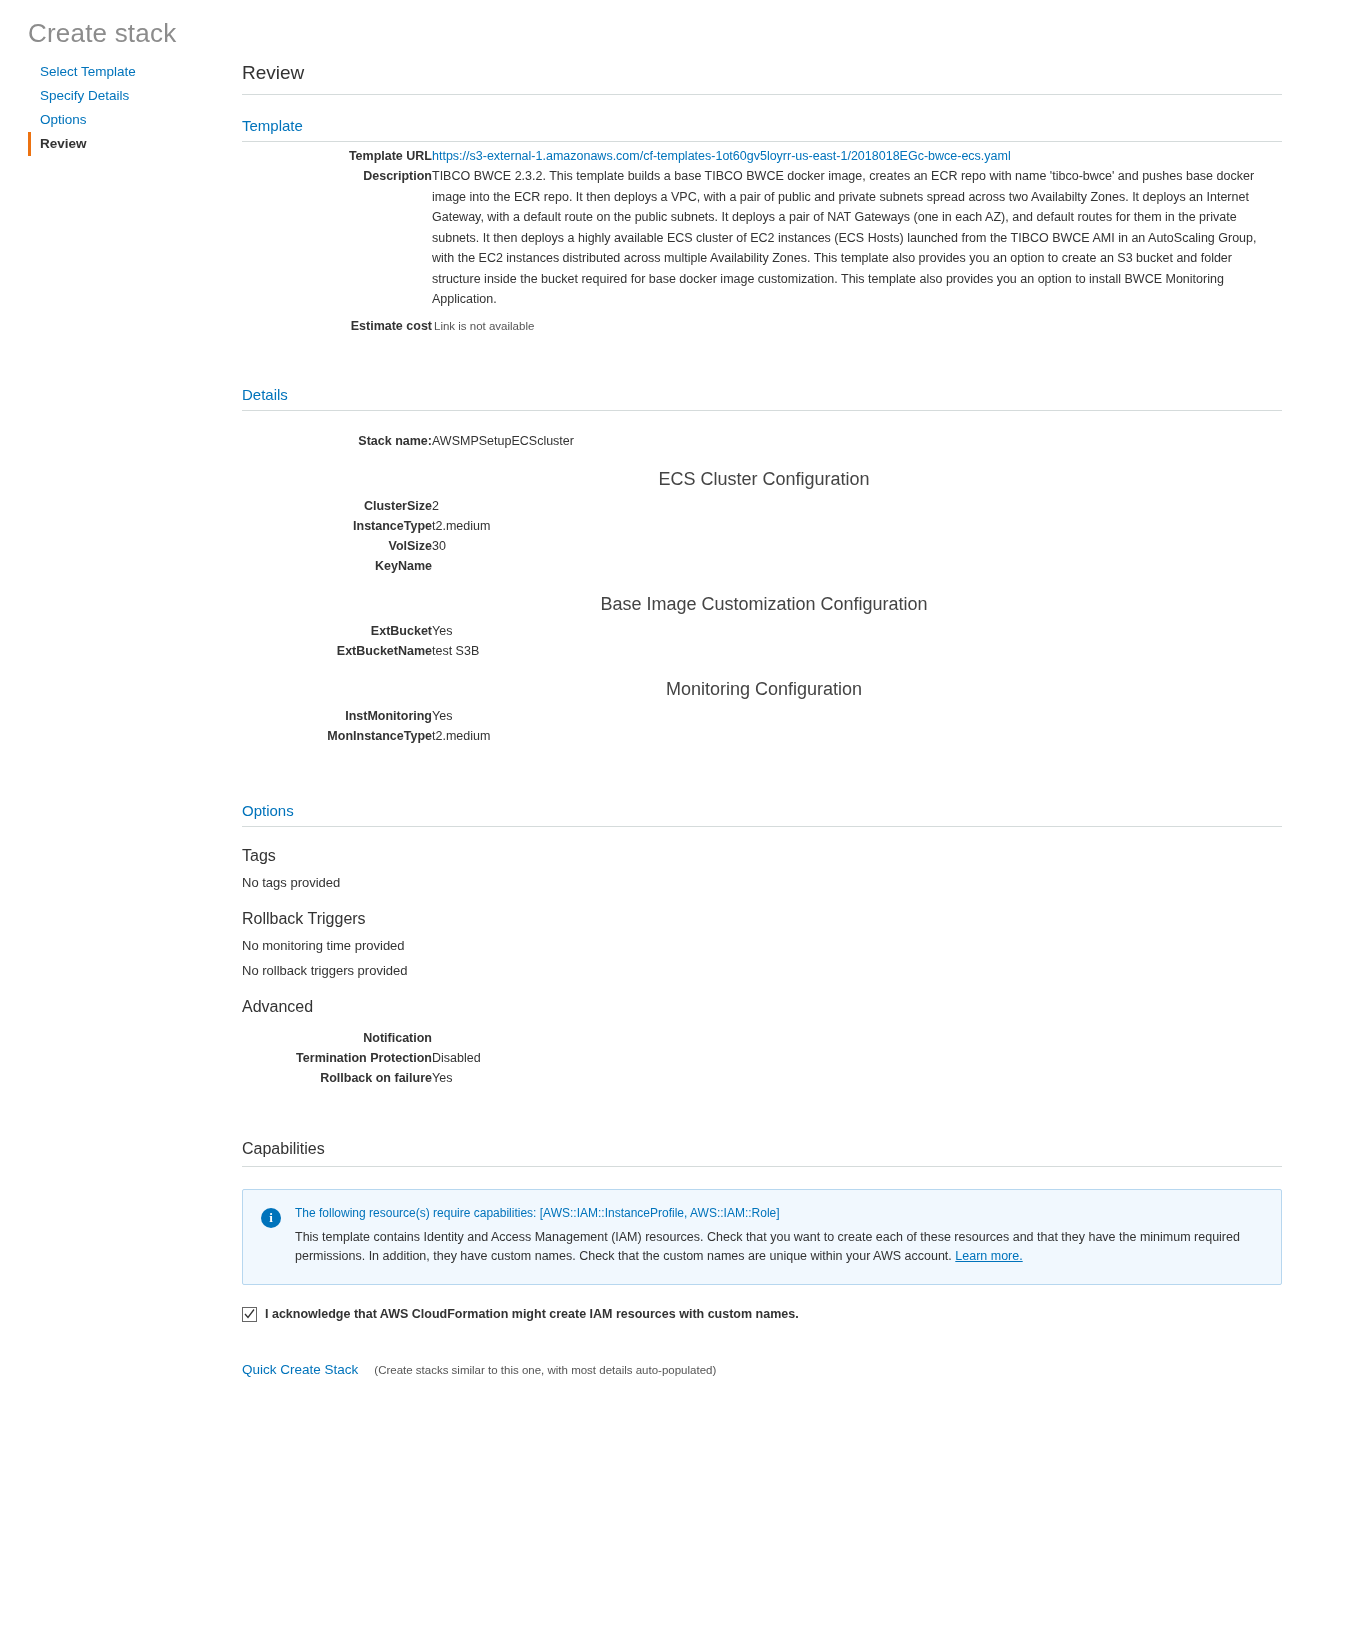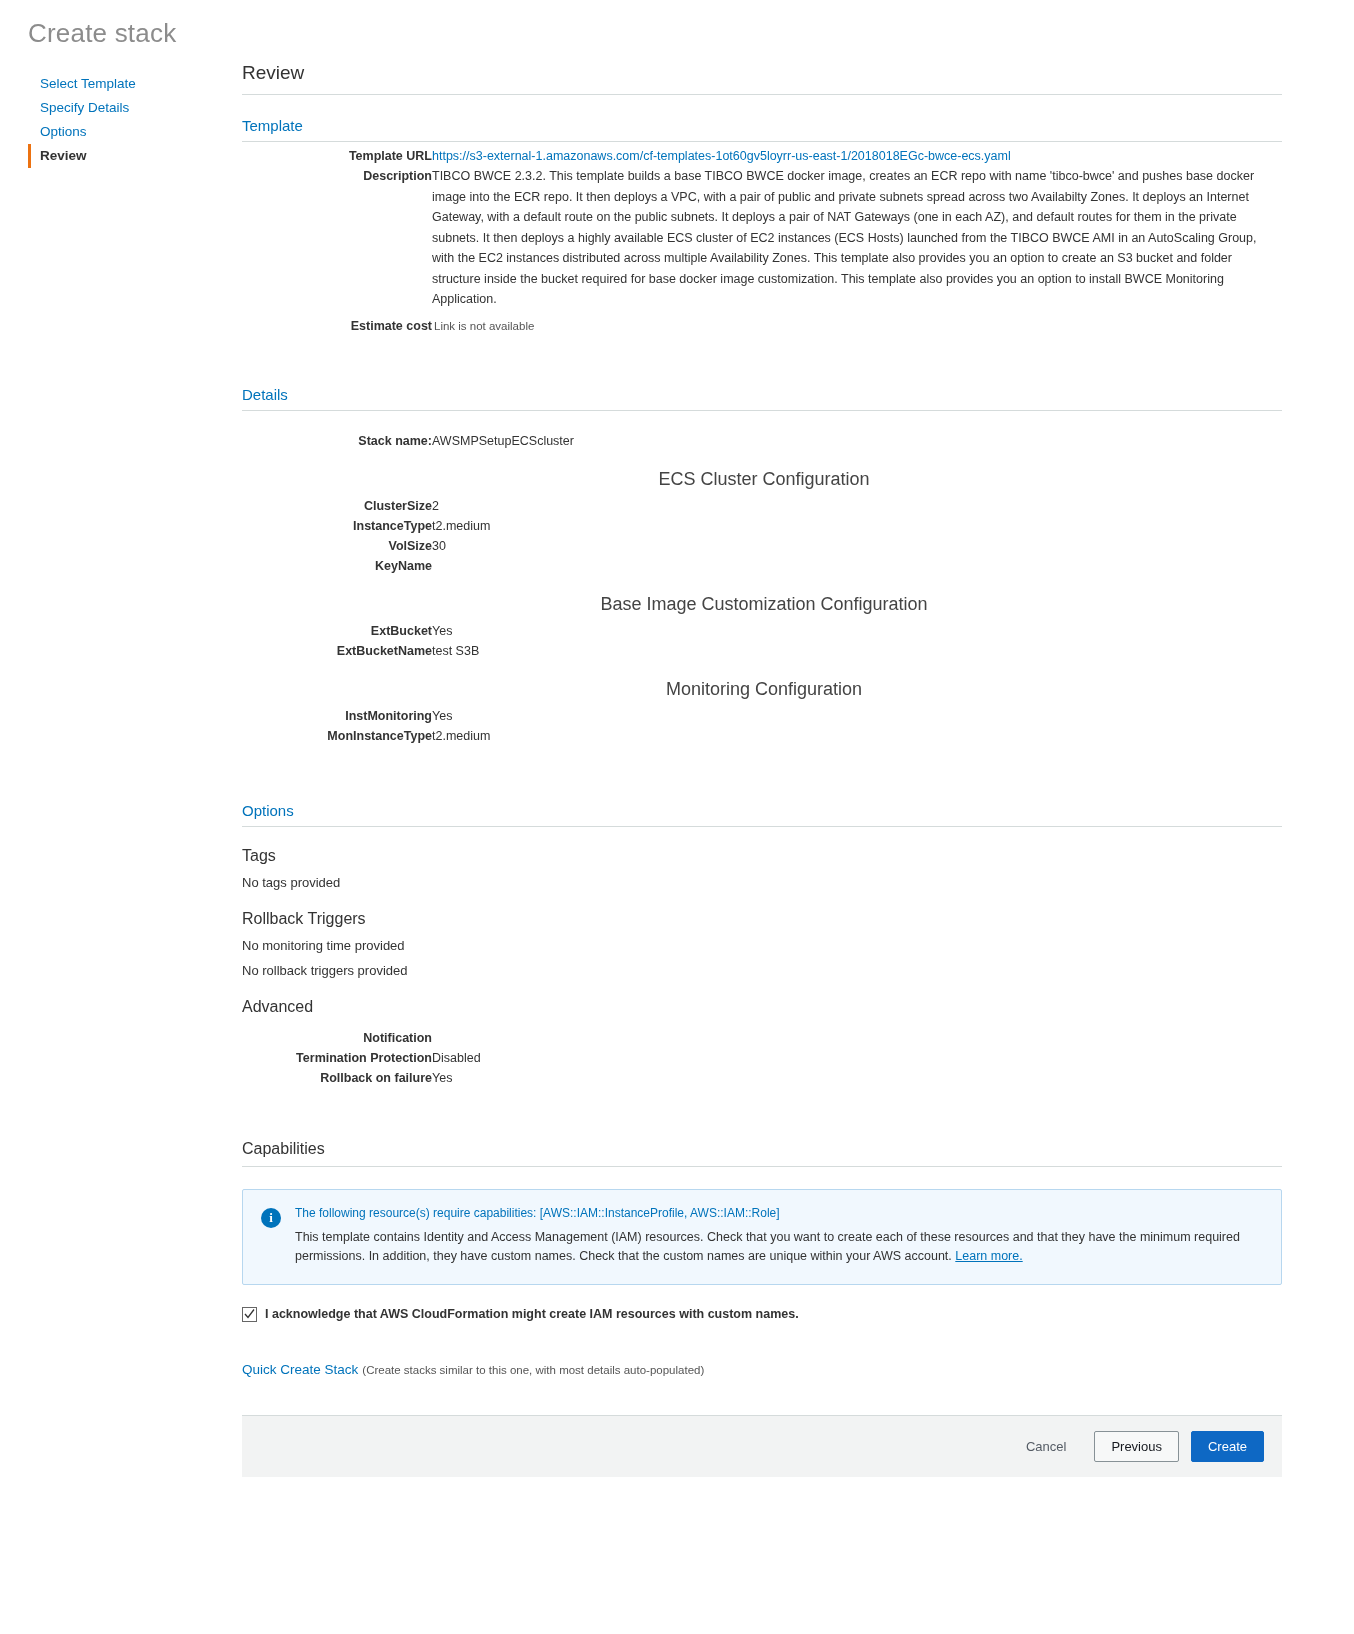--- a/index.html
+++ b/index.html
@@ -24,21 +24,21 @@
     left: 28px;
     top: 18px;
     font-size: 26px;
     color: #8c8c8c;
     font-weight: normal;
     letter-spacing: 0.2px;
   }
   .sidebar {
     position: absolute;
     left: 28px;
-    top: 72px;
+    top: 60px;
     width: 190px;
   }
   .sidebar-item {
     font-size: 13.5px;
     color: #0073bb;
     padding: 3px 0 3px 12px;
     line-height: 18px;
     cursor: pointer;
   }
   .sidebar-item.active {
@@ -176,21 +176,21 @@
   .checkbox svg { position: absolute; left: 1px; top: 0px; }
   .ack-label {
     font-size: 12.5px;
     font-weight: bold;
     color: #333;
   }
   .quick {
     margin-top: 40px;
     display: flex;
     align-items: baseline;
-    gap: 4px;
+    gap: 16px;
   }
   .quick a {
     color: #0073bb;
     font-size: 13.5px;
     text-decoration: none;
   }
   .quick-note {
     font-size: 11.5px;
     color: #555;
   }
@@ -362,20 +362,15 @@
         </svg>
       </span>
       <span class="ack-label">I acknowledge that AWS CloudFormation might create IAM resources with custom names.</span>
     </div>
 
     <div class="quick">
       <a href="#">Quick Create Stack</a>
       <span class="quick-note">(Create stacks similar to this one, with most details auto-populated)</span>
     </div>
 
-    <div class="footer">
-      <button class="btn btn-link">Cancel</button>
-      <button class="btn btn-secondary">Previous</button>
-      <button class="btn btn-primary">Create</button>
-    </div>
 
   </div>
 </div>
 
 </body></html>

